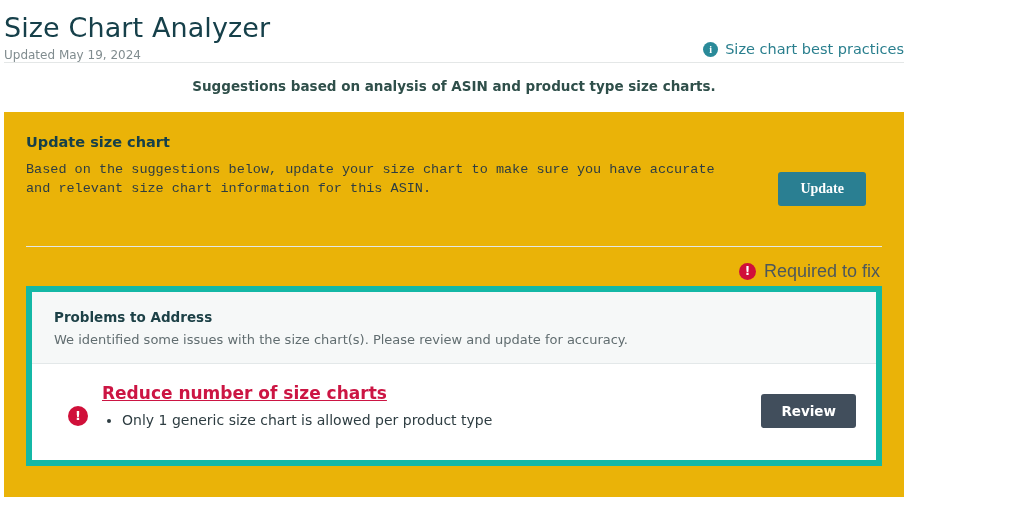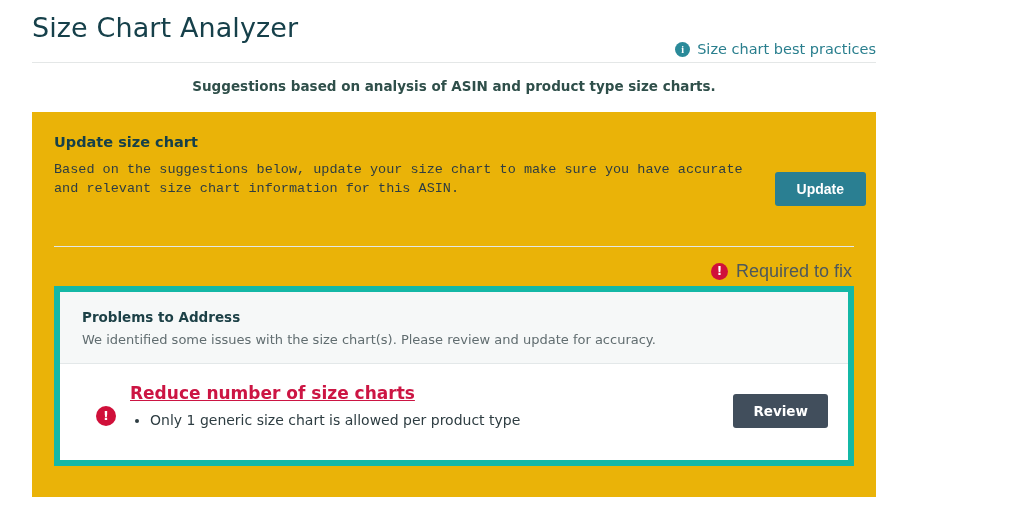--- a/index.html
+++ b/index.html
@@ -13,21 +13,21 @@
     font-family: "Liberation Sans", sans-serif;
     color: #16191f;
     overflow: hidden;
   }
 
   .page {
     position: relative;
     width: 908px;
     height: 510px;
     box-sizing: border-box;
-    padding: 0 32px;
+    padding: 0 4px;
   }
 
   
   .header-row {
     position: relative;
     padding-top: 12px;
     height: 54px;
     box-sizing: border-box;
   }
   .page-title {
@@ -120,21 +120,21 @@
     right: 42px;
     top: 172px;
     background: #2a7f92;
     color: #ffffff;
     border: none;
     border-radius: 3px;
     padding: 9px 22px;
     font-size: 14px;
     font-weight: bold;
     cursor: pointer;
-    font-family: Liberation Sans, sans-serif;
+    font-family: Liberation Serif, serif;
   }
 
   .card-divider {
     height: 1px;
     background: #e2e7e8;
     margin-top: 48px;
   }
 
   .required-row {
     display: flex;
@@ -247,20 +247,21 @@
     font-family: "DejaVu Sans", sans-serif;
   }
 </style>
 </head>
 <body>
 
 <div class="page">
 
   <div class="header-row">
     <h1 class="page-title">Size Chart Analyzer</h1>
+    <div class="page-subtitle">Updated May 19, 2024</div>
 
     <a class="best-practices-link">
       <span class="info-icon">i</span>
       <span>Size chart best practices</span>
     </a>
   </div>
 
   <div class="header-divider"></div>
 
   <p class="suggestion-line">Suggestions based on analysis of ASIN and product type size charts.</p>

